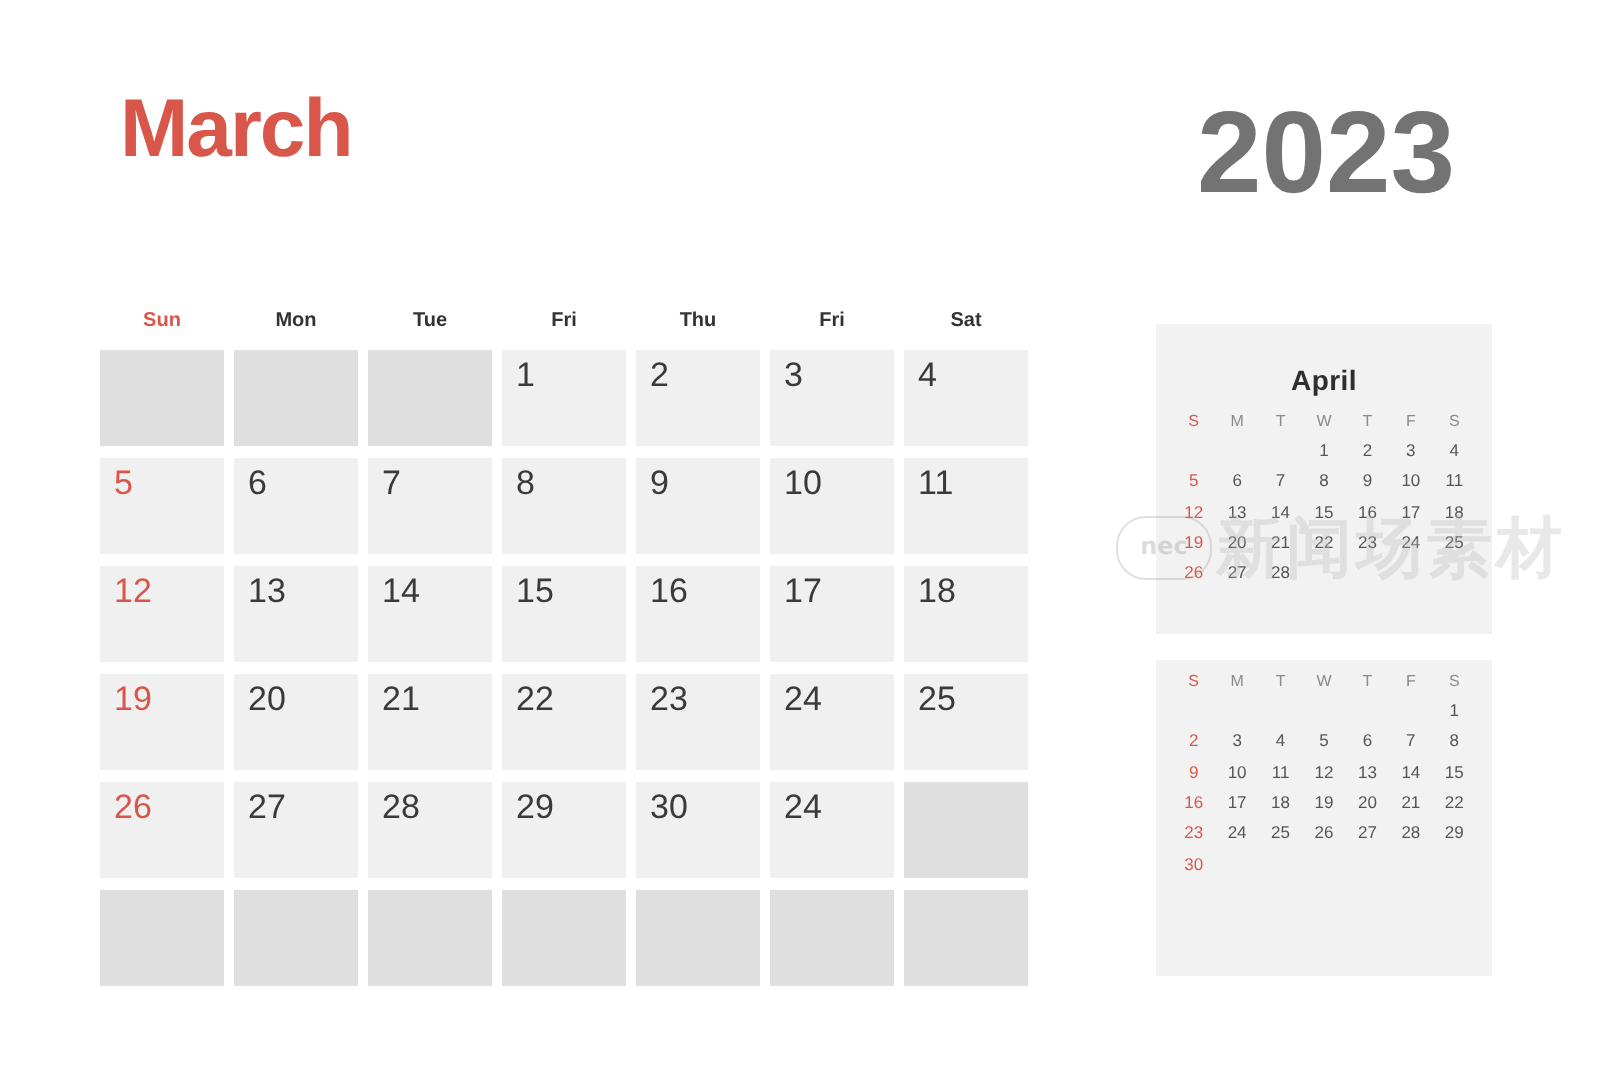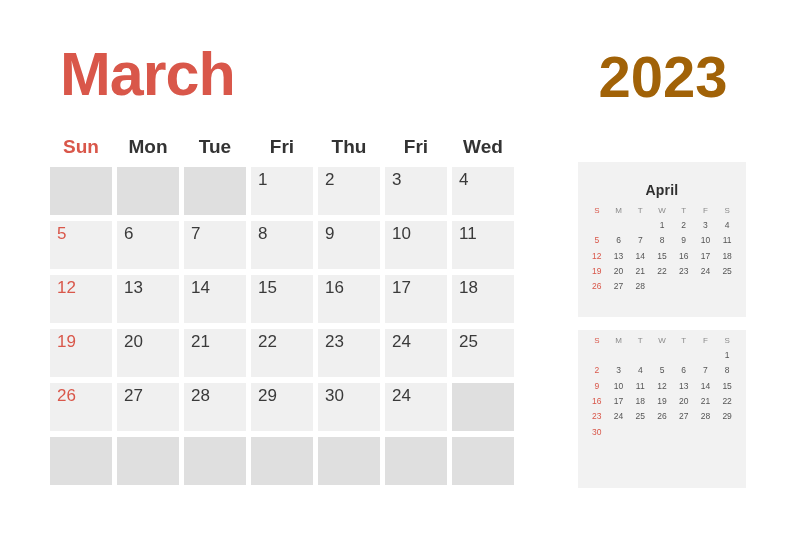--- a/index.html
+++ b/index.html
@@ -20,61 +20,62 @@
     width: 800px;
     height: 533px;
     background: #ffffff;
   }
 
   
   #month-title {
     position: absolute;
     left: 60px;
     top: 44px;
-    font-size: 61px;
+    font-size: 41px;
     font-weight: bold;
     color: #d9574a;
     letter-spacing: -1px;
     line-height: 1;
     white-space: nowrap;
   }
 
   
   #year-label {
     position: absolute;
     left: 578px;
     top: 48px;
     width: 170px;
     text-align: center;
     font-size: 58px;
     font-weight: bold;
-    color: #a16207;
+    color: #737373;
     letter-spacing: 0px;
     line-height: 1;
     white-space: nowrap;
   }
 
   
   #main-calendar {
     position: absolute;
     left: 50px;
     top: 136px;
     width: 470px;
   }
   #main-weekdays {
     display: grid;
     grid-template-columns: repeat(7, 62px);
     column-gap: 5px;
     margin-bottom: 9px;
   }
   .main-weekday {
     text-align: center;
-    font-size: 19px;
+    font-size: 10px;
     font-weight: bold;
     color: #333333;
+    margin-top: 19px;
   }
   .main-weekday.sunday { color: #d9574a; }
 
   #main-grid {
     display: grid;
     grid-template-columns: repeat(7, 62px);
     grid-auto-rows: 48px;
     column-gap: 5px;
     row-gap: 6px;
   }
@@ -183,21 +184,21 @@
   <div id="year-label">2023</div>
 
   <div id="main-calendar">
     <div id="main-weekdays">
         <div class="main-weekday sunday">Sun</div>
         <div class="main-weekday">Mon</div>
         <div class="main-weekday">Tue</div>
         <div class="main-weekday">Fri</div>
         <div class="main-weekday">Thu</div>
         <div class="main-weekday">Fri</div>
-        <div class="main-weekday">Wed</div>
+        <div class="main-weekday">Sat</div>
       </div>
     <div id="main-grid">
         <div class="day-cell empty sunday"></div>
         <div class="day-cell empty"></div>
         <div class="day-cell empty"></div>
         <div class="day-cell">1</div>
         <div class="day-cell">2</div>
         <div class="day-cell">3</div>
         <div class="day-cell">4</div>
         <div class="day-cell sunday">5</div>
@@ -337,14 +338,18 @@
         <div class="mini-day sunday">30</div>
         <div class="mini-day blank">&nbsp;</div>
         <div class="mini-day blank">&nbsp;</div>
         <div class="mini-day blank">&nbsp;</div>
         <div class="mini-day blank">&nbsp;</div>
         <div class="mini-day blank">&nbsp;</div>
         <div class="mini-day blank">&nbsp;</div>
       </div>
   </div>
 
+  <div id="watermark">
+    <div class="wm-badge">nec</div>
+    <div class="wm-text">新闻场素材</div>
+  </div>
 
 </div>
 
 </body></html>

